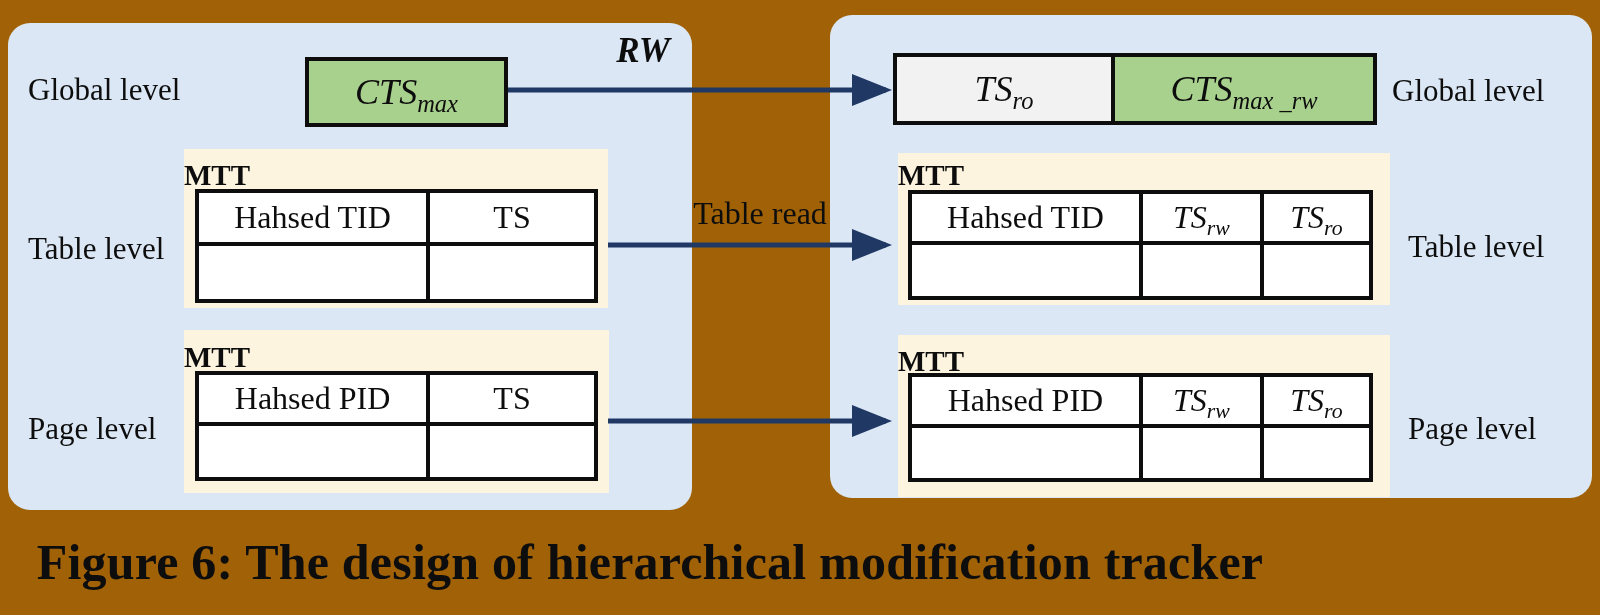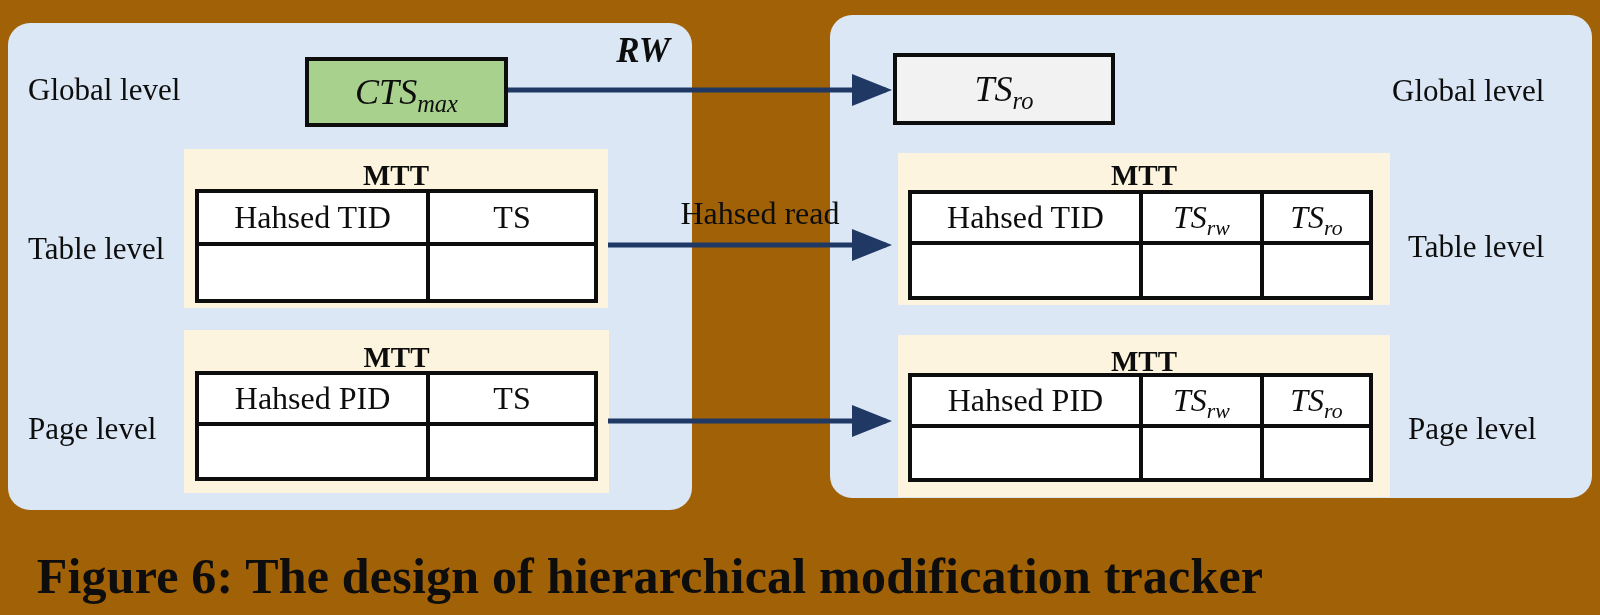--- a/index.html
+++ b/index.html
@@ -14,29 +14,29 @@
   .canvas{
     position:relative;width:1600px;height:615px;background:#a16207;overflow:hidden;
     font-family:"Liberation Serif","DejaVu Serif",serif;color:var(--ink);
   }
   .panel{position:absolute;background:var(--panel-blue);border-radius:22px;}
   .corner-title{position:absolute;font-weight:bold;font-style:italic;font-size:35px;text-align:right;line-height:1;}
   .side-label{position:absolute;font-size:31px;line-height:1.1;white-space:nowrap;}
   .valbox{position:absolute;border:4px solid var(--ink);display:flex;align-items:center;justify-content:center;font-size:36px;font-style:italic;box-sizing:border-box;}
   .valbox sub{font-size:68%;line-height:0;text-align:center;}
   .cream{position:absolute;background:var(--cream);}
-  .mtt-title{position:absolute;text-align:center;font-weight:bold;font-size:29px;line-height:1;}
+  .mtt-title{position:absolute;text-align:left;font-weight:bold;font-size:29px;line-height:1;}
   .mtt-table{position:absolute;display:grid;background:#ffffff;border:4px solid var(--ink);box-sizing:border-box;grid-template-rows:1fr 1fr;}
   .cell{display:flex;align-items:center;justify-content:center;font-size:32px;box-sizing:border-box;border-right:4px solid var(--ink);}
   .cell.last-col{border-right:none;}
   .cell.hdr{border-bottom:4px solid var(--ink);}
   .cell sub{font-size:68%;line-height:0;}
   .math{font-style:italic;margin-top:10px;}
   .arrow-label{position:absolute;font-size:32px;text-align:center;line-height:1;white-space:nowrap;}
-  .caption{position:absolute;left:0;width:1300px;text-align:center;font-weight:bold;font-size:50px;line-height:1;letter-spacing:0.2px;margin-top:14px;}
+  .caption{position:absolute;left:0;width:1300px;text-align:center;font-weight:bold;font-size:50px;line-height:1;letter-spacing:0.2px;}
   svg.overlay{position:absolute;left:0;top:0;pointer-events:none;}
   .arrow-line{stroke:var(--arrow-navy);stroke-width:5;fill:none;}
 </style>
 </head>
 <body>
 
 <div class="canvas">
 
   <div class="panel" style="left:8px;top:23px;width:684px;height:487px;"></div>
   <div class="panel" style="left:830px;top:15px;width:762px;height:483px;"></div>
@@ -48,20 +48,23 @@
   <div class="side-label" style="left:28px;top:412px;">Page level</div>
   <div class="side-label" style="left:1392px;top:74px;">Global level</div>
   <div class="side-label" style="left:1408px;top:230px;">Table level</div>
   <div class="side-label" style="left:1408px;top:412px;">Page level</div>
 
   <div class="valbox" style="left:305px;top:57px;width:203px;height:70px;background:var(--green);">
     <span><span class="math">CTS</span><sub>max</sub></span>
   </div>
   <div class="valbox" style="left:893px;top:53px;width:222px;height:72px;background:var(--gray);">
     <span><span class="math">TS</span><sub><span class="math">ro</span></sub></span>
+  </div>
+  <div class="valbox" style="left:1115px;top:53px;width:262px;height:72px;background:var(--green);border-left:none;">
+    <span><span class="math">CTS</span><sub><span class="math">max _rw</span></sub></span>
   </div>
 
   <div class="cream" style="left:184px;top:149px;width:424px;height:159px;"></div>
   <div class="mtt-title" style="left:184px;top:161px;width:424px;">MTT</div>
   <div class="mtt-table" style="left:195px;top:189px;width:403px;height:114px;grid-template-columns:58.5% 41.5%;">
     <div class="cell hdr">Hahsed TID</div>
     <div class="cell hdr last-col">TS</div>
     <div class="cell"></div>
     <div class="cell last-col"></div>
   </div>
@@ -98,21 +101,21 @@
         <span><span class="math">TS</span><sub><span class="math">rw</span></sub></span>
       </div>
     <div class="cell hdr last-col">
         <span><span class="math">TS</span><sub><span class="math">ro</span></sub></span>
       </div>
     <div class="cell"></div>
     <div class="cell"></div>
     <div class="cell last-col"></div>
   </div>
 
-  <div class="arrow-label" style="left:630px;top:197px;width:260px;">Hahsed read</div>
+  <div class="arrow-label" style="left:630px;top:197px;width:260px;">Table read</div>
 
   <svg class="overlay" width="1600" height="615" viewBox="0 0 1600 615">
     <defs>
       <marker id="ah" markerUnits="userSpaceOnUse" markerWidth="40" markerHeight="32" viewBox="0 0 10 8" refX="8.5" refY="4" orient="auto">
         <path d="M0,0 L10,4 L0,8 z" style="fill:var(--arrow-navy)"></path>
       </marker>
     </defs>
     <line class="arrow-line" x1="508" y1="90" x2="886" y2="90" marker-end="url(#ah)"></line>
     <line class="arrow-line" x1="608" y1="245" x2="886" y2="245" marker-end="url(#ah)"></line>
     <line class="arrow-line" x1="608" y1="421" x2="886" y2="421" marker-end="url(#ah)"></line>

